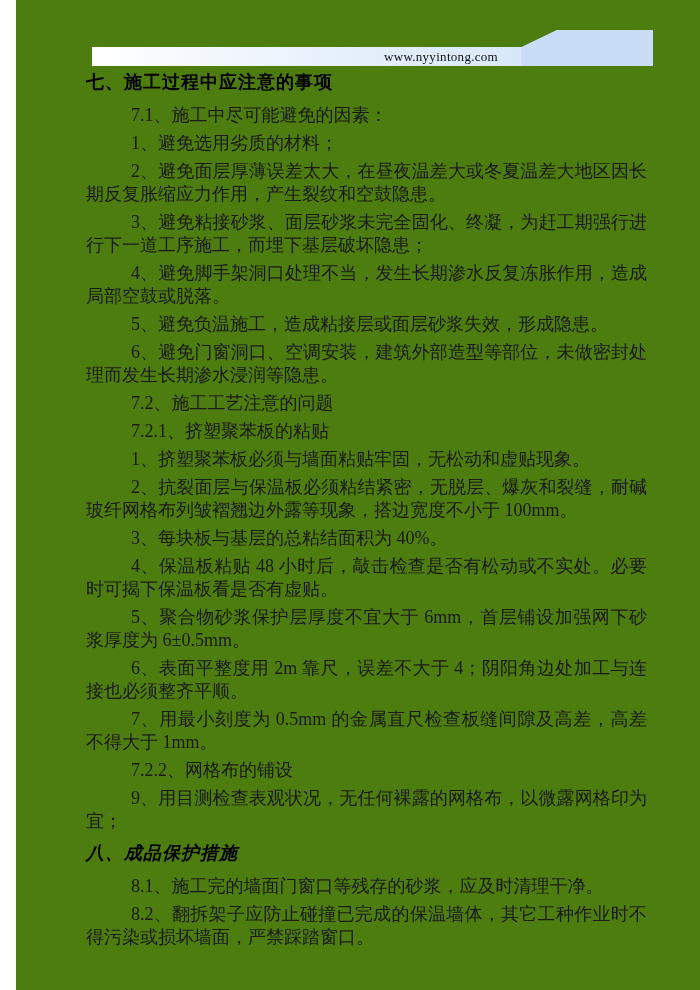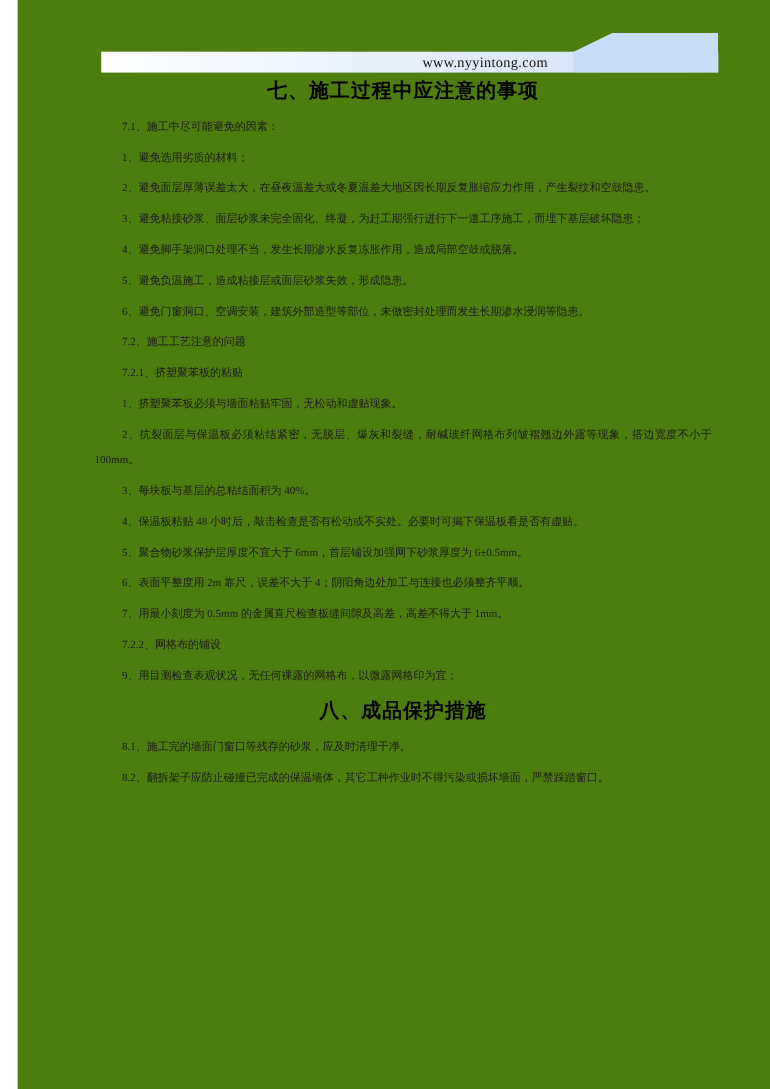--- a/index.html
+++ b/index.html
@@ -27,26 +27,26 @@
     font-size:13px;letter-spacing:.3px;color:#111;
     font-family:"Liberation Serif","DejaVu Serif",serif;
     white-space:nowrap;
   }
 
   
   .content{position:absolute;left:70px;top:70px;width:561px;}
   h1{
     font-family:"Liberation Sans","DejaVu Sans",sans-serif;
     font-size:18px;font-weight:700;color:#000;
-    margin:0 0 10px 0;line-height:24px;letter-spacing:1px;text-align:center;
+    margin:0 0 10px 0;line-height:24px;letter-spacing:1px;
   }
-  section + section h1{margin-top:8px;}
+  section + section h1{margin-top:8px;font-style:italic;}
   .paras p{
     margin:0 0 5px 0;
-    font-size:10px;line-height:23px;
+    font-size:18px;line-height:23px;
     text-indent:2.5em;
     text-align:justify;
   }
 </style>
 </head>
 <body>
 
 <div class="page">
 
   <div class="header">

